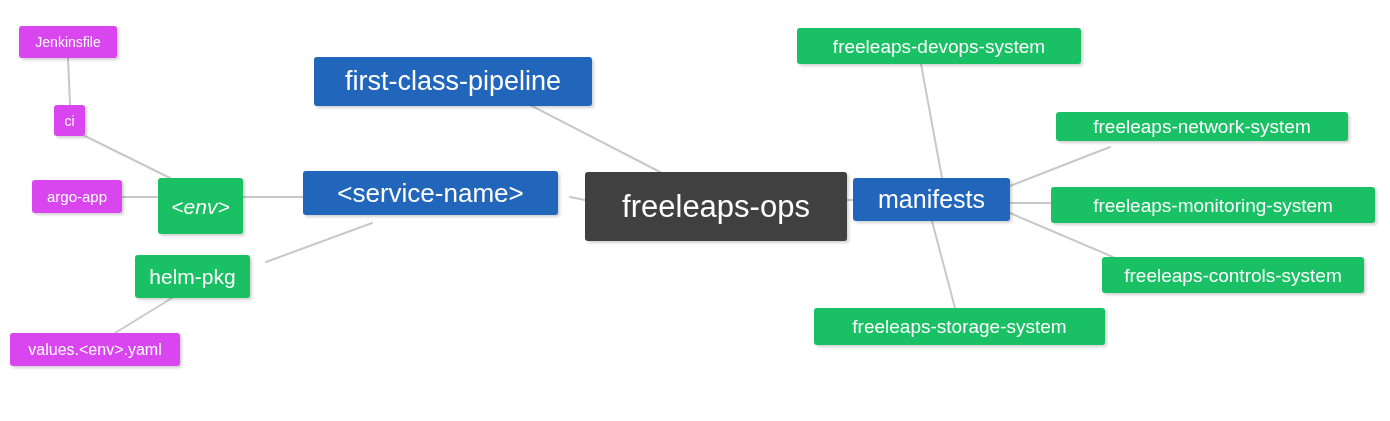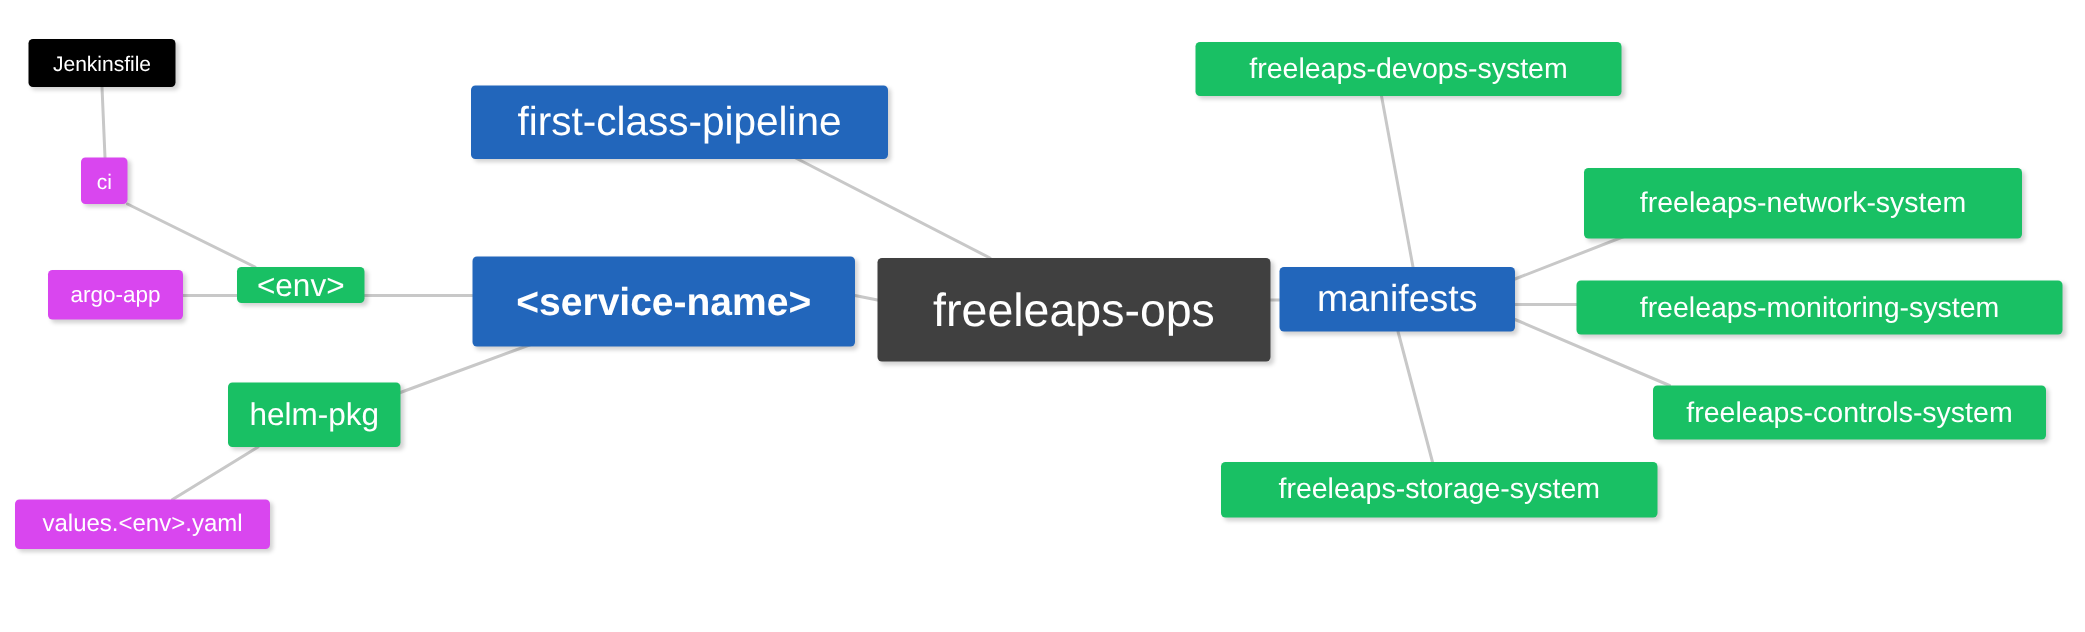--- a/index.html
+++ b/index.html
@@ -39,21 +39,21 @@
     line-height: 1;
     box-shadow: 2px 2px 3px rgba(0,0,0,0.18);
     cursor: pointer;
     user-select: none;
   }
   .node-label {
     display: block;
     white-space: nowrap;
   }
   
-  .c-orange { background: #000000; }
+  .c-orange { background: #d946ef; }
   .c-red    { background: #d946ef; }
   .c-green  { background: #19c064; }
   .c-blue   { background: #2266bb; }
   .c-dark   { background: #404040; }
 </style>
 </head>
 <body>
 
 <div id="mindmap-canvas">
   <svg id="edge-layer" viewBox="0 0 1390 421">
@@ -75,45 +75,45 @@
   <div id="node-layer">
       <div class="node c-orange" style="left: 19px; top: 26px; width: 98px; height: 32px; font-size: 14px;">
         <span class="node-label">Jenkinsfile</span>
       </div>
       <div class="node c-red" style="left: 54px; top: 105px; width: 31px; height: 31px; font-size: 14px;">
         <span class="node-label">ci</span>
       </div>
       <div class="node c-red" style="left: 32px; top: 180px; width: 90px; height: 33px; font-size: 15px;">
         <span class="node-label">argo-app</span>
       </div>
-      <div class="node c-green" style="left: 158px; top: 178px; width: 85px; height: 24px; font-size: 21px;">
+      <div class="node c-green" style="left: 158px; top: 178px; width: 85px; height: 56px; font-size: 21px; font-style: italic;">
         <span class="node-label">&lt;env&gt;</span>
       </div>
-      <div class="node c-green" style="left: 152px; top: 255px; width: 115px; height: 43px; font-size: 21px;">
+      <div class="node c-green" style="left: 135px; top: 255px; width: 115px; height: 43px; font-size: 21px;">
         <span class="node-label">helm-pkg</span>
       </div>
       <div class="node c-red" style="left: 10px; top: 333px; width: 170px; height: 33px; font-size: 16px;">
         <span class="node-label">values.&lt;env&gt;.yaml</span>
       </div>
       <div class="node c-blue" style="left: 314px; top: 37px; width: 278px; height: 49px; font-size: 27px; margin-top: 20px;">
         <span class="node-label">first-class-pipeline</span>
       </div>
-      <div class="node c-blue" style="left: 315px; top: 171px; width: 255px; height: 60px; font-size: 26px; font-weight: bold;">
+      <div class="node c-blue" style="left: 303px; top: 171px; width: 255px; height: 44px; font-size: 26px;">
         <span class="node-label">&lt;service-name&gt;</span>
       </div>
       <div class="node c-dark" style="left: 585px; top: 172px; width: 262px; height: 69px; font-size: 31px;">
         <span class="node-label">freeleaps-ops</span>
       </div>
       <div class="node c-blue" style="left: 853px; top: 178px; width: 157px; height: 43px; font-size: 25px;">
         <span class="node-label">manifests</span>
       </div>
       <div class="node c-green" style="left: 797px; top: 28px; width: 284px; height: 36px; font-size: 19px;">
         <span class="node-label">freeleaps-devops-system</span>
       </div>
-      <div class="node c-green" style="left: 1056px; top: 112px; width: 292px; height: 47px; font-size: 19px;">
+      <div class="node c-green" style="left: 1056px; top: 112px; width: 292px; height: 29px; font-size: 19px;">
         <span class="node-label">freeleaps-network-system</span>
       </div>
       <div class="node c-green" style="left: 1051px; top: 187px; width: 324px; height: 36px; font-size: 19px;">
         <span class="node-label">freeleaps-monitoring-system</span>
       </div>
       <div class="node c-green" style="left: 1062px; top: 257px; width: 262px; height: 36px; font-size: 19px; margin-left: 40px;">
         <span class="node-label">freeleaps-controls-system</span>
       </div>
       <div class="node c-green" style="left: 814px; top: 308px; width: 291px; height: 37px; font-size: 19px;">
         <span class="node-label">freeleaps-storage-system</span>

